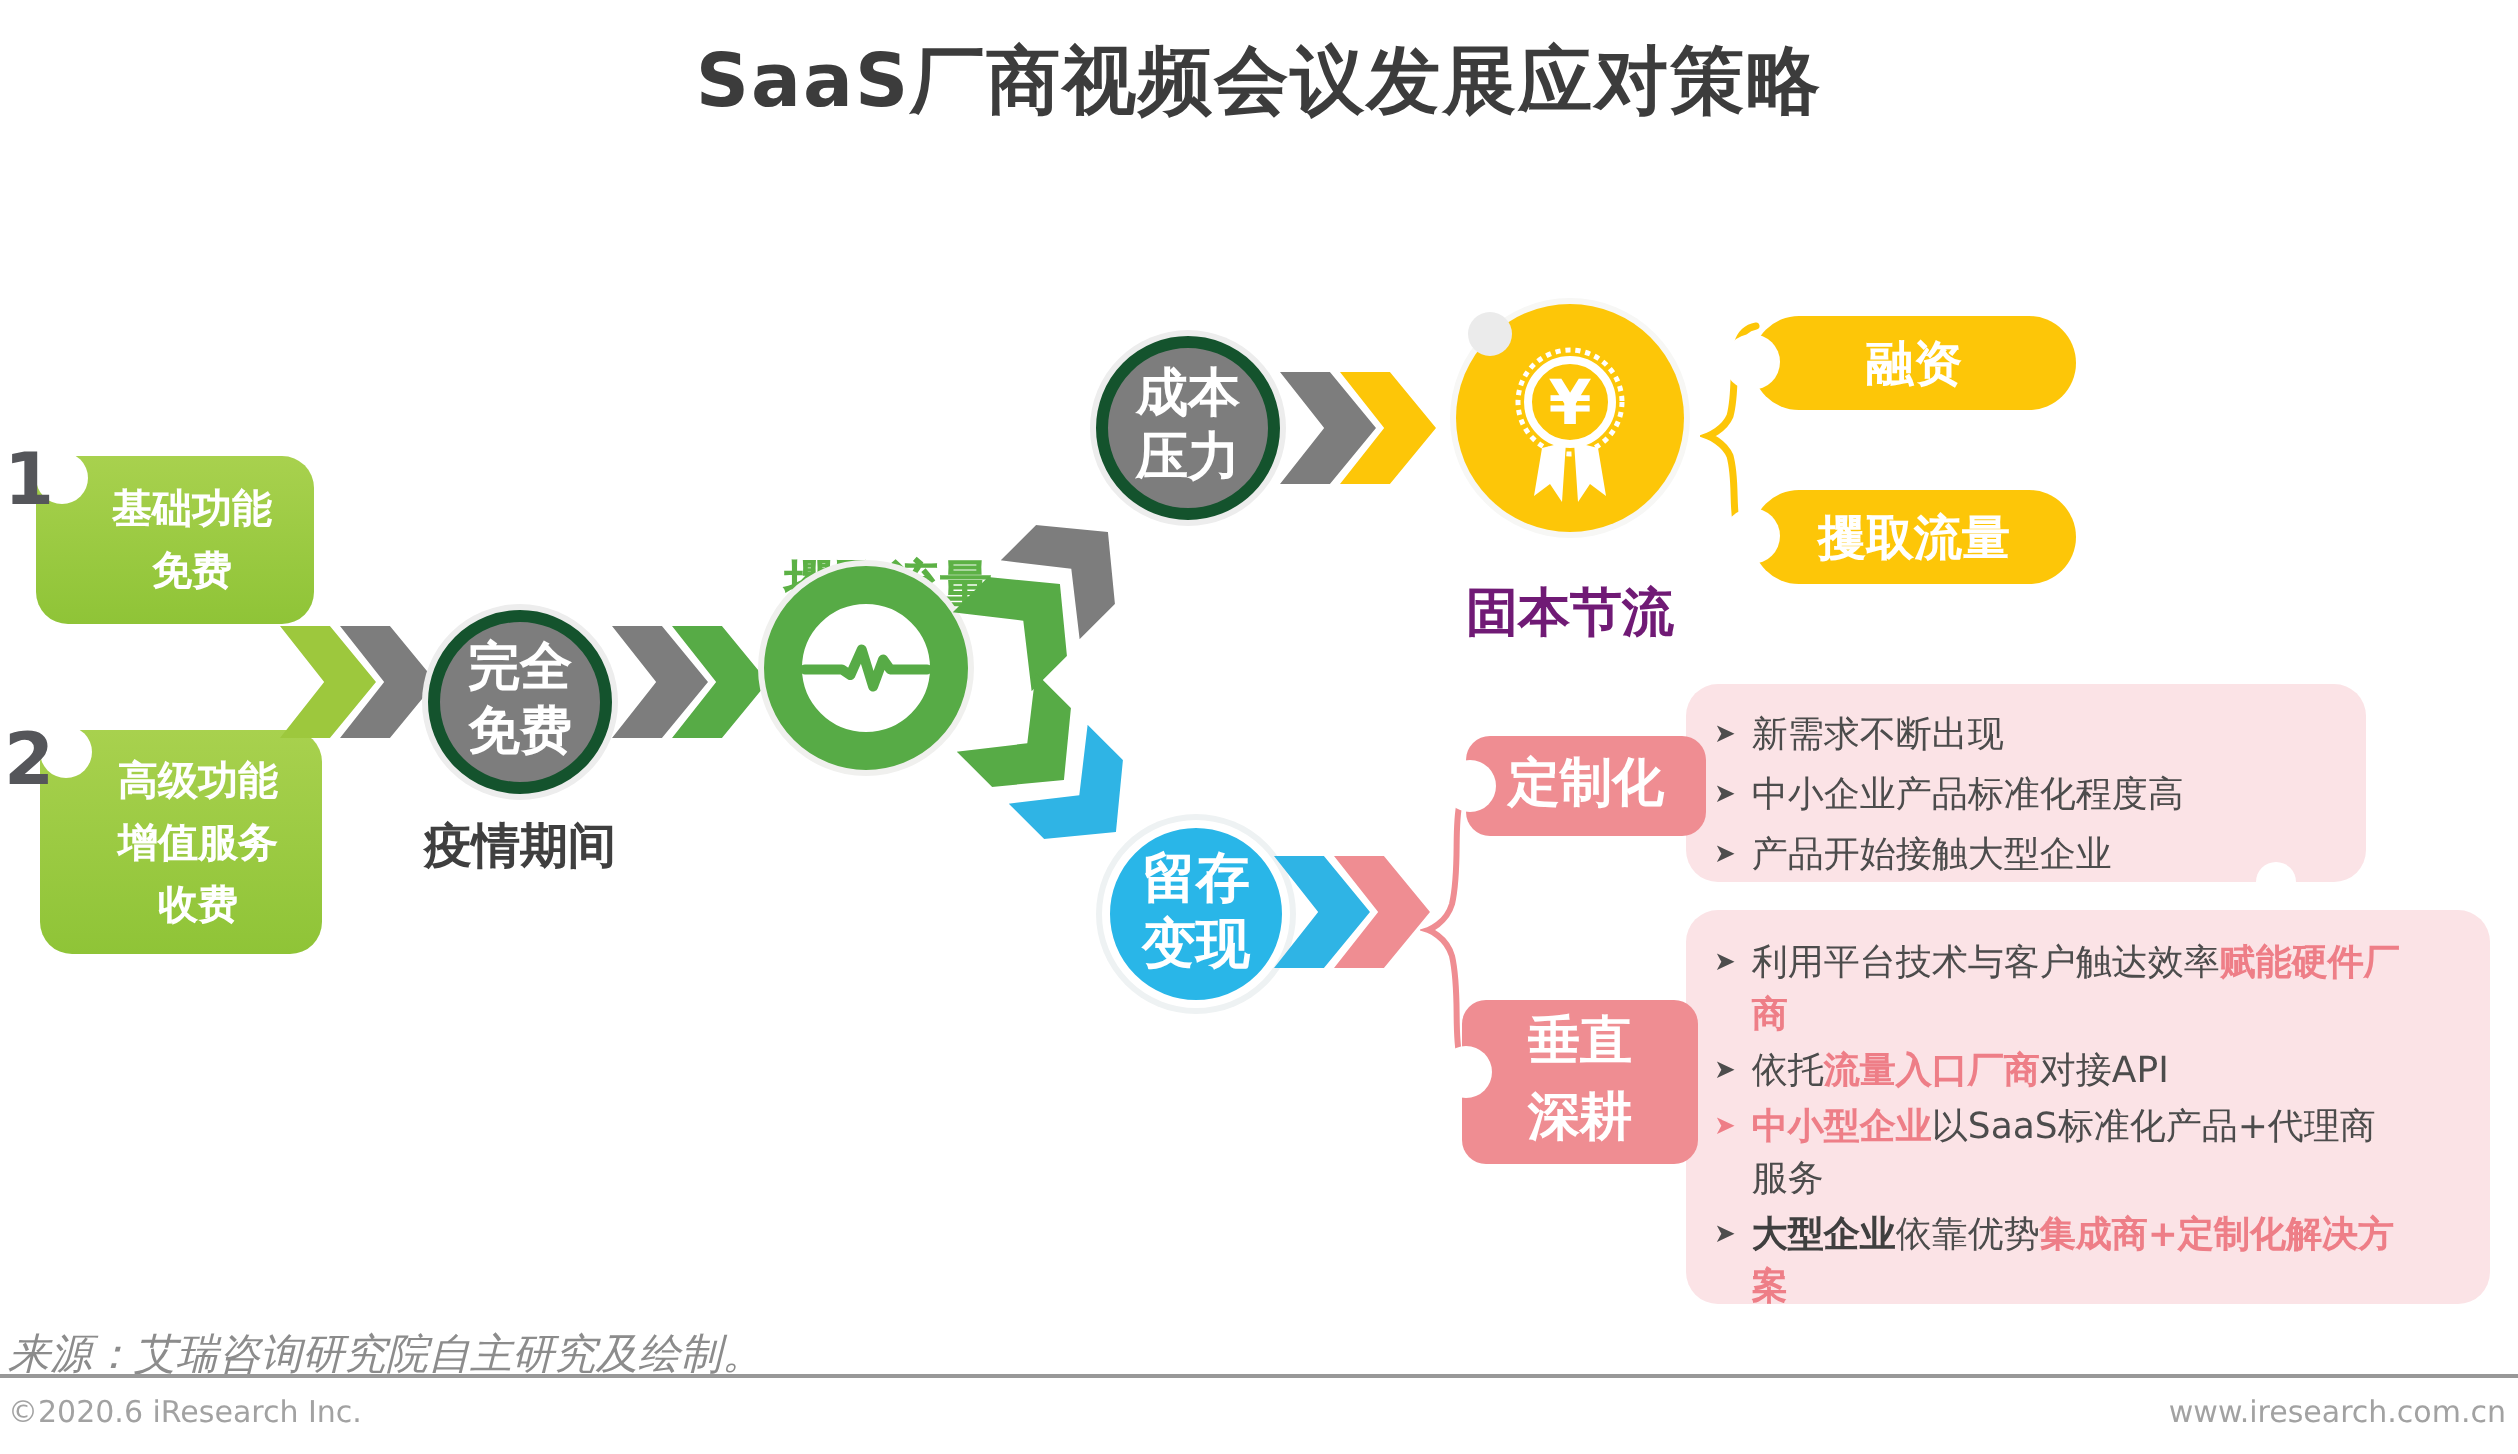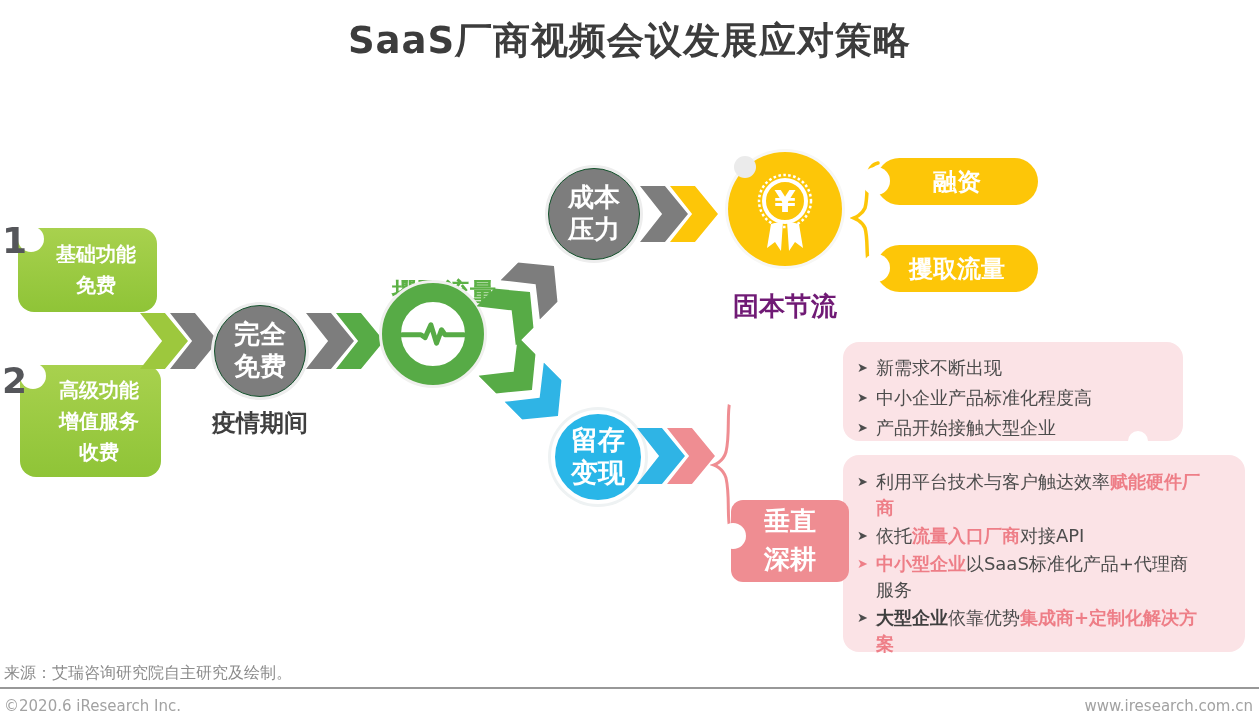--- a/index.html
+++ b/index.html
@@ -14,21 +14,21 @@
   .c-greenlight{background:#9dc83d;}
   .c-green{background:#57ab46;}
   .c-gray{background:#7d7d7d;}
   .c-blue{background:#2fb4e5;}
   .c-yellow{background:#fdc608;}
   .c-pink{background:#ef8d92;}
   
   .circle{position:absolute;border-radius:50%;display:flex;flex-direction:column;
           align-items:center;justify-content:center;color:#fff;font-weight:bold;
           text-align:center;box-sizing:border-box;line-height:1.22;}
-  .gray-c{background:#7d7d7d;border:1px solid #14532d;box-shadow:0 0 0 3px #ededed;font-size:26px;}
+  .gray-c{background:#7d7d7d;border:6px solid #14532d;box-shadow:0 0 0 3px #ededed;font-size:26px;}
   .blue-c{background:#29b6e8;border:4px solid #fff;box-shadow:0 0 0 3px #eef2f3;font-size:27px;}
   .yellow-c{background:#fdc608;box-shadow:0 0 0 3px #f7f7f5;}
   .ring{position:absolute;width:102px;height:102px;border-radius:50%;box-sizing:border-box;
         border:19px solid #57ab46;background:#fff;box-shadow:0 0 0 3px #f0f0ee;
         display:flex;align-items:center;justify-content:center;}
   
   .gbox{position:absolute;background:linear-gradient(180deg,#a8d14e,#8fc437);border-radius:16px;
         color:#fff;font-weight:bold;font-size:20px;line-height:1.55;display:flex;
         flex-direction:column;align-items:center;justify-content:center;text-align:center;padding-left:17px;}
   .bignum{position:absolute;font-size:36px;font-weight:800;color:#55565a;z-index:6;}
@@ -50,21 +50,21 @@
   .marker.pink{color:#ee7e87;}
   .seg-n{color:#4c4c4c;}
   .seg-p{color:#ee7e87;font-weight:bold;}
   .seg-b{color:#3f3f3f;font-weight:bold;margin-top:26px;}
   
   .lbl{position:absolute;font-weight:bold;text-align:center;}
   .lbl-green{color:#5cb145;font-size:26px;margin-top:44px;}
   .lbl-dark{color:#3f3f3f;font-size:24px;}
   .lbl-yellow{color:#701a75;font-size:26px;}
   
-  .src{position:absolute;left:4px;top:663px;font-size:16px;color:#8c8c8c;}
+  .src{position:absolute;left:4px;top:663px;font-size:21px;color:#8c8c8c;font-style:italic;}
   .rule{position:absolute;left:0;top:687px;width:1259px;border-top:2px solid #989898;}
   .foot{position:absolute;top:697px;font-size:15px;color:#a2a2a2;}
   .brace{position:absolute;}
   .dot{position:absolute;border-radius:50%;background:#ebebeb;z-index:5;}
 </style>
 </head>
 <body>
 
 <div id="canvas">
 
@@ -155,20 +155,23 @@
       <div class="bullet-row">
         <span class="marker">➤</span>
         <span class="btext"><span class="seg-n">中小企业产品标准化程度高</span></span>
       </div>
       <div class="bullet-row">
         <span class="marker">➤</span>
         <span class="btext"><span class="seg-n">产品开始接触大型企业</span></span>
       </div>
     </div>
   <div class="notch" style="left:1128px;top:431px;width:20px;height:20px;"></div>
+  <div class="pinkbox" style="left:733px;top:368px;width:120px;height:50px;">
+    <div>定制化</div>
+  </div>
   <div class="notch" style="left:722px;top:380px;width:26px;height:26px;z-index:5;"></div>
 
   <div class="panel panel2" style="left:843px;top:455px;width:402px;height:197px;">
       <div class="bullet-row">
         <span class="marker">➤</span>
         <span class="btext"><span class="seg-n">利用平台技术与客户触达效率</span><span class="seg-p">赋能硬件厂商</span></span>
       </div>
       <div class="bullet-row">
         <span class="marker">➤</span>
         <span class="btext"><span class="seg-n">依托</span><span class="seg-p">流量入口厂商</span><span class="seg-n">对接API</span></span>

